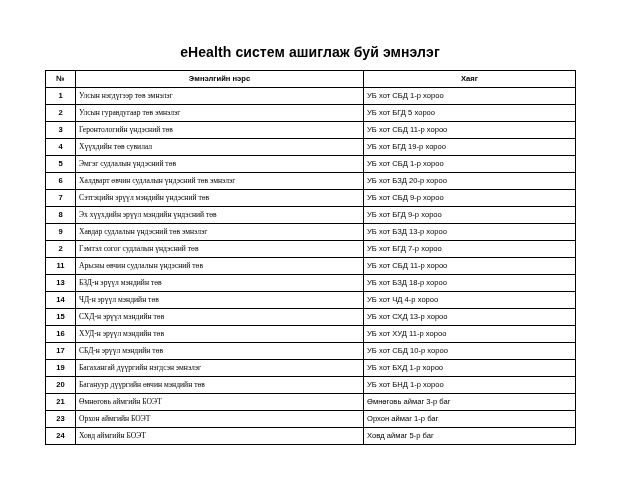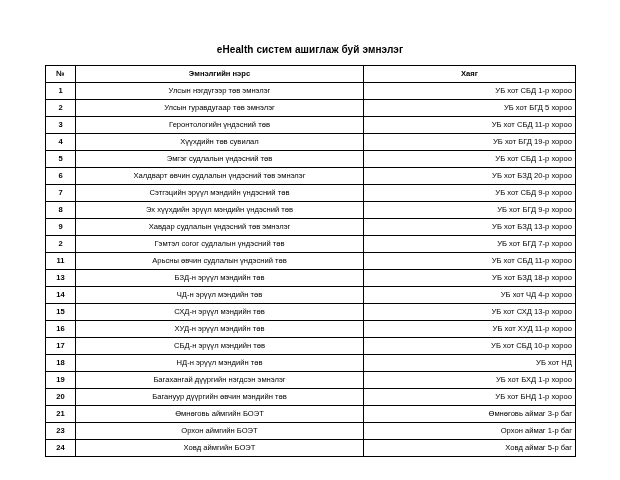--- a/index.html
+++ b/index.html
@@ -15,21 +15,21 @@
     color: #000000;
   }
   .page {
     position: relative;
     width: 620px;
     height: 480px;
     box-sizing: border-box;
   }
   .doc-title {
     text-align: center;
-    font-size: 10px;
+    font-size: 14px;
     font-weight: bold;
     margin-top: 44px;
     margin-bottom: 10px;
     letter-spacing: 0.1px;
   }
   .table-wrap {
     margin: 0 auto;
     width: 530px;
   }
   table.main-table {
@@ -53,24 +53,25 @@
     text-align: center;
   }
   col.c-num { width: 30px; }
   col.c-name { width: 288px; }
   col.c-addr { width: 212px; }
   td.num {
     text-align: center;
     font-weight: bold;
   }
   td.name {
-    text-align: center;
+    text-align: left;
+    font-family: Liberation Serif, serif;
   }
   td.addr {
-    text-align: right;
+    text-align: left;
   }
 </style>
 </head>
 <body>
 
 <div class="page">
 
   <div class="doc-title">eHealth систем ашиглаж буй эмнэлэг</div>
 
   <div class="table-wrap">
@@ -162,25 +163,20 @@
             <td class="num">16</td>
             <td class="name">ХУД-н эрүүл мэндийн төв</td>
             <td class="addr">УБ хот ХУД 11-р хороо</td>
           </tr>
           <tr>
             <td class="num">17</td>
             <td class="name">СБД-н эрүүл мэндийн төв</td>
             <td class="addr">УБ хот СБД 10-р хороо</td>
           </tr>
           <tr>
-            <td class="num">18</td>
-            <td class="name">НД-н эрүүл мэндийн төв</td>
-            <td class="addr">УБ хот НД</td>
-          </tr>
-          <tr>
             <td class="num">19</td>
             <td class="name">Багахангай дүүргийн нэгдсэн эмнэлэг</td>
             <td class="addr">УБ хот БХД 1-р хороо</td>
           </tr>
           <tr>
             <td class="num">20</td>
             <td class="name">Багануур дүүргийн өвчин мэндийн төв</td>
             <td class="addr">УБ хот БНД 1-р хороо</td>
           </tr>
           <tr>

